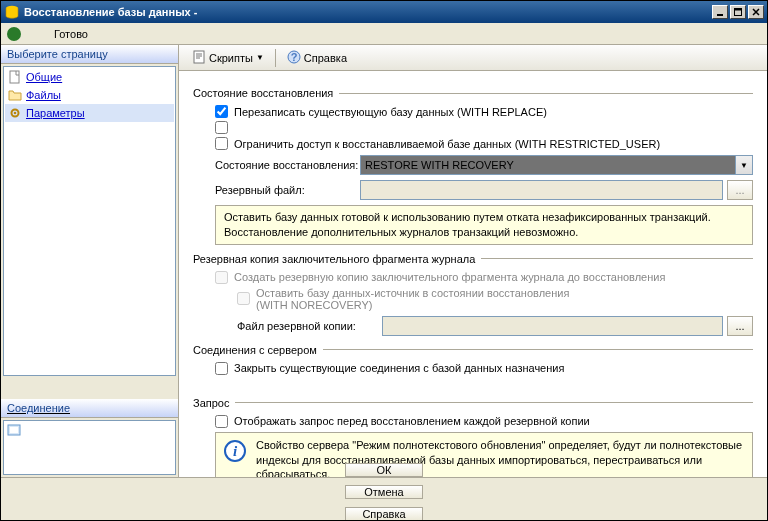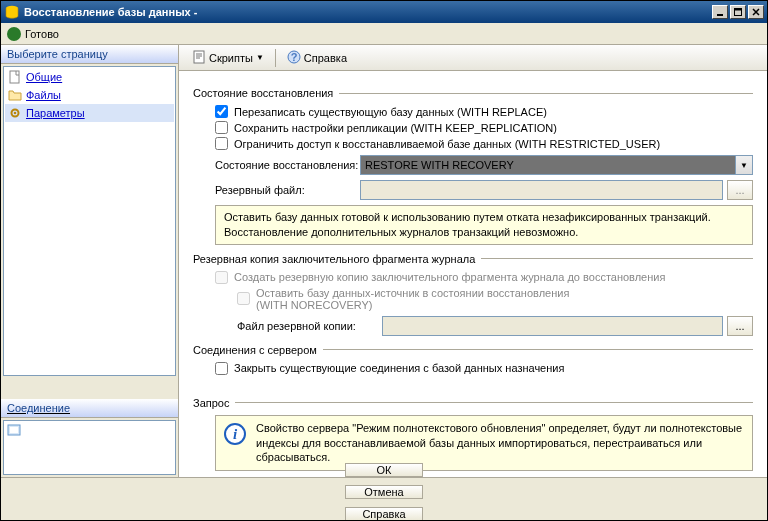--- a/index.html
+++ b/index.html
@@ -2,21 +2,21 @@
 <html><head>
 <meta charset="utf-8">
 <style>
   * { box-sizing: border-box; margin: 0; padding: 0; font-family: Tahoma, sans-serif; font-size: 11px; }
   body { background: #ece9d8; width: 768px; height: 521px; overflow: hidden; border: 1px solid #000; }
   .titlebar { background: linear-gradient(to bottom, #3a6ea5, #0a3d7a); color: #fff; height: 22px; display: flex; align-items: center; padding: 0 3px; }
   .titlebar-icon { width: 16px; height: 16px; margin-right: 4px; display: inline-flex; align-items: center; justify-content: center; }
   .titlebar-text { flex: 1; font-weight: bold; }
   .titlebar-btns { display: flex; gap: 2px; }
   .titlebar-btn { width: 16px; height: 14px; background: #d4d0c8; border: 1px solid #fff; border-right-color: #404040; border-bottom-color: #404040; display: flex; align-items: center; justify-content: center; font-size: 9px; cursor: pointer; }
-  .status-strip { background: #ece9d8; height: 22px; display: flex; align-items: center; padding: 0 6px; border-bottom: 1px solid #aca899; }
+  .status-strip { background: #ece9d8; height: 22px; display: flex; align-items: center; padding: 0 6px; border-bottom: 1px solid #aca899; gap: 29px; }
   .status-icon { width: 14px; height: 14px; border-radius: 50%; background: #2a7a2a; margin-right: 4px; display: inline-block; }
   .outer { display: flex; height: 432px; }
   .sidebar { width: 178px; background: #ece9d8; border-right: 1px solid #aca899; display: flex; flex-direction: column; }
   .sidebar-header { background: linear-gradient(to bottom, #fff, #c6d3f7); padding: 3px 6px; color: #15428b; font-weight: normal; border-bottom: 1px solid #aca899; }
   .sidebar-list { flex: 0 0 auto; background: #fff; border: 1px solid #7f9db9; margin: 2px; padding: 1px; height: 310px; }
   .sidebar-item { display: flex; align-items: center; padding: 1px 2px; cursor: pointer; text-decoration: underline; color: #0000cc; }
   .sidebar-item.selected { background: #d8e4f8; }
   .sidebar-item .icon { width: 16px; height: 16px; margin-right: 3px; display: inline-flex; align-items: center; justify-content: center; }
   .sidebar-conn { margin-top: auto; text-decoration: underline; }
   .sidebar-conn-body { background: #fff; border: 1px solid #7f9db9; margin: 2px; padding: 2px; height: 55px; }
@@ -150,21 +150,20 @@
         <span>Состояние восстановления</span>
           <span class="line"></span>
       </div>
       <div class="indent">
         <div class="chk-row">
           <input type="checkbox" class="chk" checked="" style="">
           <span>Перезаписать существующую базу данных (WITH REPLACE)</span>
         </div>
         <div class="chk-row">
           <input type="checkbox" class="chk" style="">
-          <span>Сохранить настройки репликации (WITH KEEP_REPLICATION)</span>
         </div>
         <div class="chk-row">
           <input type="checkbox" class="chk" style="">
           <span>Ограничить доступ к восстанавливаемой базе данных (WITH RESTRICTED_USER)</span>
         </div>
         <div class="form-row">
           <span class="form-label">Состояние восстановления:</span>
           <div class="combo">
             <span>RESTORE WITH RECOVERY</span>
             <div class="combo-btn">▼</div>
@@ -214,20 +213,24 @@
           <input type="checkbox" class="chk" style="">
           <span>Закрыть существующие соединения с базой данных назначения</span>
         </div>
       </div>
 
       <div class="group-header" style="margin-top:22px;">
         <span>Запрос</span>
           <span class="line"></span>
       </div>
       <div class="indent">
+        <div class="chk-row">
+          <input type="checkbox" class="chk" style="">
+          <span>Отображать запрос перед восстановлением каждой резервной копии</span>
+        </div>
         <div class="info-box">
           <span class="info-icon">i</span>
           <span>Свойство сервера "Режим полнотекстового обновления" определяет, будут ли полнотекстовые индексы для восстанавливаемой базы данных импортироваться, перестраиваться или сбрасываться.</span>
         </div>
       </div>
 
     </div>
   </div>
 </div>
 

